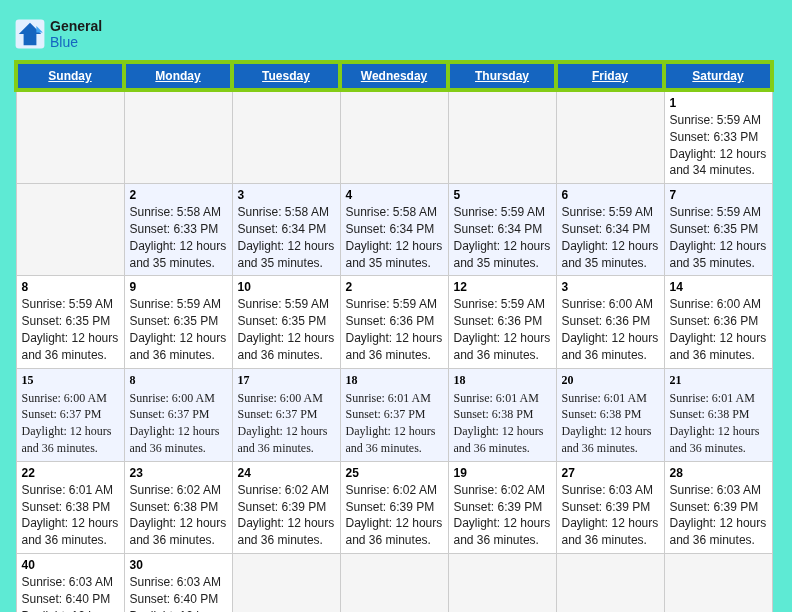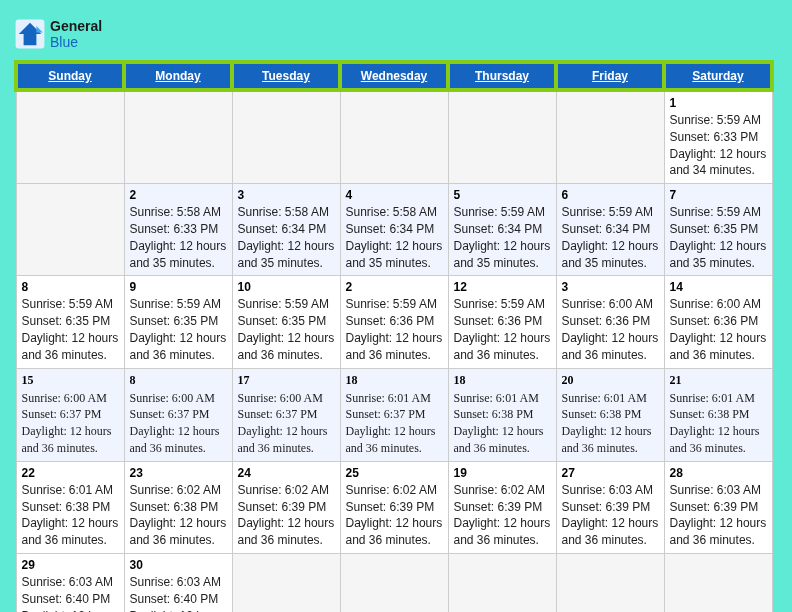--- a/index.html
+++ b/index.html
@@ -253,21 +253,21 @@
             <span class="day-num">27</span>
             <div class="day-info">Sunrise: 6:03 AM<br>Sunset: 6:39 PM<br>Daylight: 12 hours and 36 minutes.</div>
           </td>
           <td>
             <span class="day-num">28</span>
             <div class="day-info">Sunrise: 6:03 AM<br>Sunset: 6:39 PM<br>Daylight: 12 hours and 36 minutes.</div>
           </td>
         </tr>
         <tr class="row-stripe-0">
           <td>
-            <span class="day-num">29</span>
+            <span class="day-num">40</span>
             <div class="day-info">Sunrise: 6:03 AM<br>Sunset: 6:40 PM<br>Daylight: 12 hours and 36 minutes.</div>
           </td>
           <td>
             <span class="day-num">30</span>
             <div class="day-info">Sunrise: 6:03 AM<br>Sunset: 6:40 PM<br>Daylight: 12 hours and 36 minutes.</div>
           </td>
           <td class="empty"></td>
           <td class="empty"></td>
           <td class="empty"></td>
           <td class="empty"></td>

